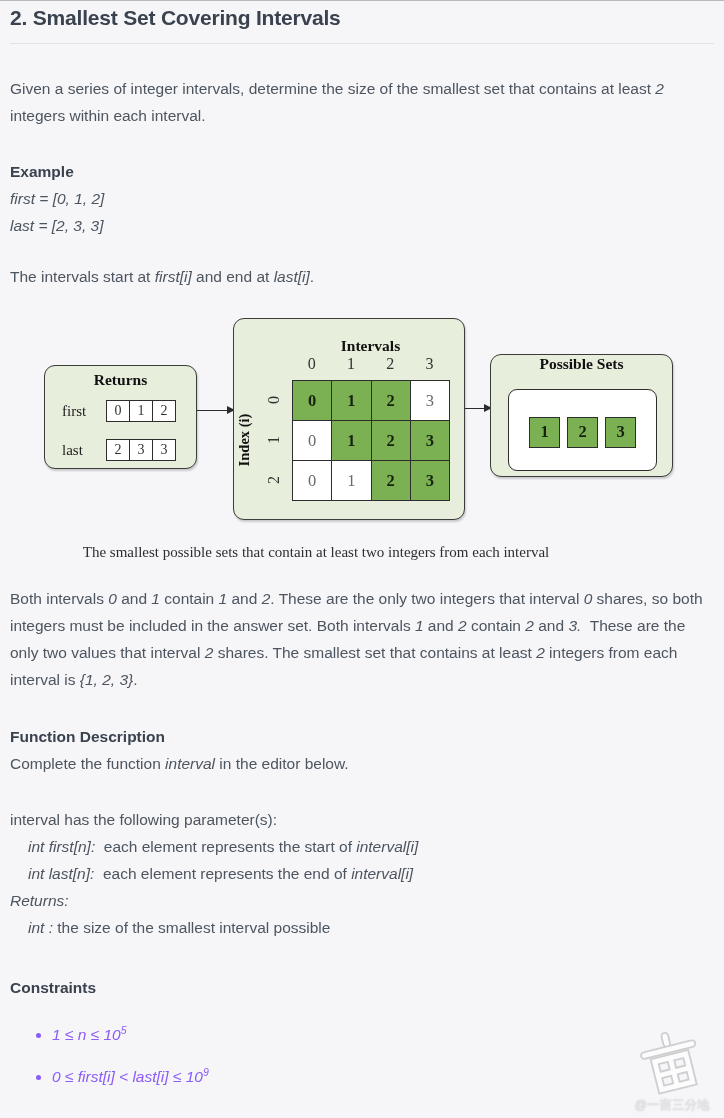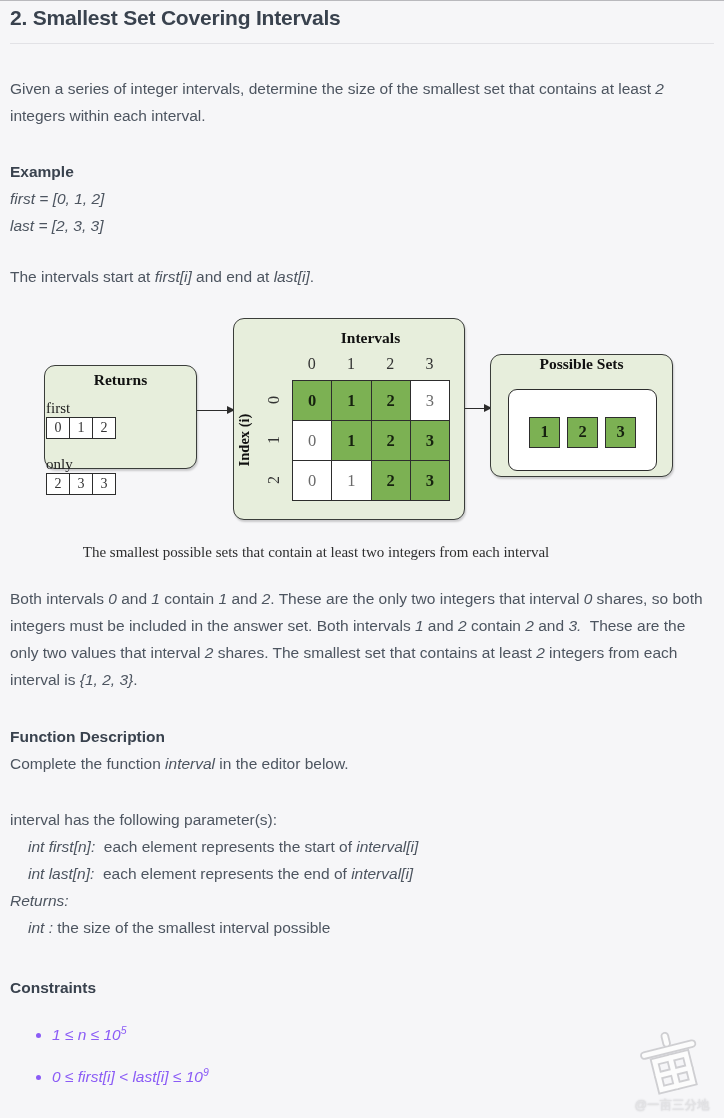--- a/index.html
+++ b/index.html
@@ -32,31 +32,31 @@
 
   
   .diagram { position:relative; margin-top:22px; height:216px; }
   .panel { position:absolute; background:#e7eedc; border:1.6px solid #3a3d3a; border-radius:11px;
            box-shadow:1px 2px 2px rgba(0,0,0,0.18);
            font-family:"Liberation Serif","DejaVu Serif",serif; color:#1c1c1c; }
   .panel-title { font-weight:700; font-size:15.5px; text-align:center; color:#111; }
 
   
   .inputs-panel { left:34px; top:53px; width:153px; height:104px; padding-top:5px; }
-  .input-row { display:flex; padding-left:1px; margin-top:11px;flex-direction:column; }
+  .input-row { display:flex; align-items:center; padding-left:17px; margin-top:11px; }
   .input-row.second { margin-top:17px; }
   .input-label { width:44px; font-size:15px; color:#222; }
   .cell-strip { display:flex; }
   .in-cell { width:24px; height:22px; margin-left:-1px; background:#fff; border:1px solid #2d2d2d;
              display:flex; align-items:center; justify-content:center; font-size:14px; color:#333; }
   .in-cell:first-child { margin-left:0; }
 
   
   .intervals-panel { left:223px; top:6px; width:232px; height:202px; }
-  .intervals-title { position:absolute; left:58px; top:10px; width:157px; }
+  .intervals-title { position:absolute; left:58px; top:18px; width:157px; }
   .col-headers { position:absolute; left:58px; top:36px; width:157px; display:flex; }
   .col-h { width:39.25px; text-align:center; font-size:16px; color:#333; }
   .axis-label { position:absolute; left:-47px; top:110px; width:120px; height:22px;
                 transform:rotate(-90deg); text-align:center; font-weight:700; font-size:14.5px; color:#111; }
   .row-headers { position:absolute; left:30px; top:61px; width:20px; }
   .row-h { width:20px; height:40px; display:flex; align-items:center; justify-content:center;
            font-size:16px; color:#333; transform:rotate(-90deg); }
   .grid { position:absolute; left:58px; top:61px; border-top:1.4px solid #2d2d2d; border-left:1.4px solid #2d2d2d; }
   .grow { display:flex; }
   .gcell { width:39.25px; height:40px; background:#fff; border-right:1.4px solid #2d2d2d;
@@ -124,21 +124,21 @@
       <div class="panel-title">Returns</div>
       <div class="input-row">
         <span class="input-label">first</span>
         <span class="cell-strip">
           <span class="in-cell">0</span>
           <span class="in-cell">1</span>
           <span class="in-cell">2</span>
         </span>
       </div>
       <div class="input-row second">
-        <span class="input-label">only</span>
+        <span class="input-label">last</span>
         <span class="cell-strip">
           <span class="in-cell">2</span>
           <span class="in-cell">3</span>
           <span class="in-cell">3</span>
         </span>
       </div>
     </div>
 
     <div class="arrow arrow-1"></div>
 

